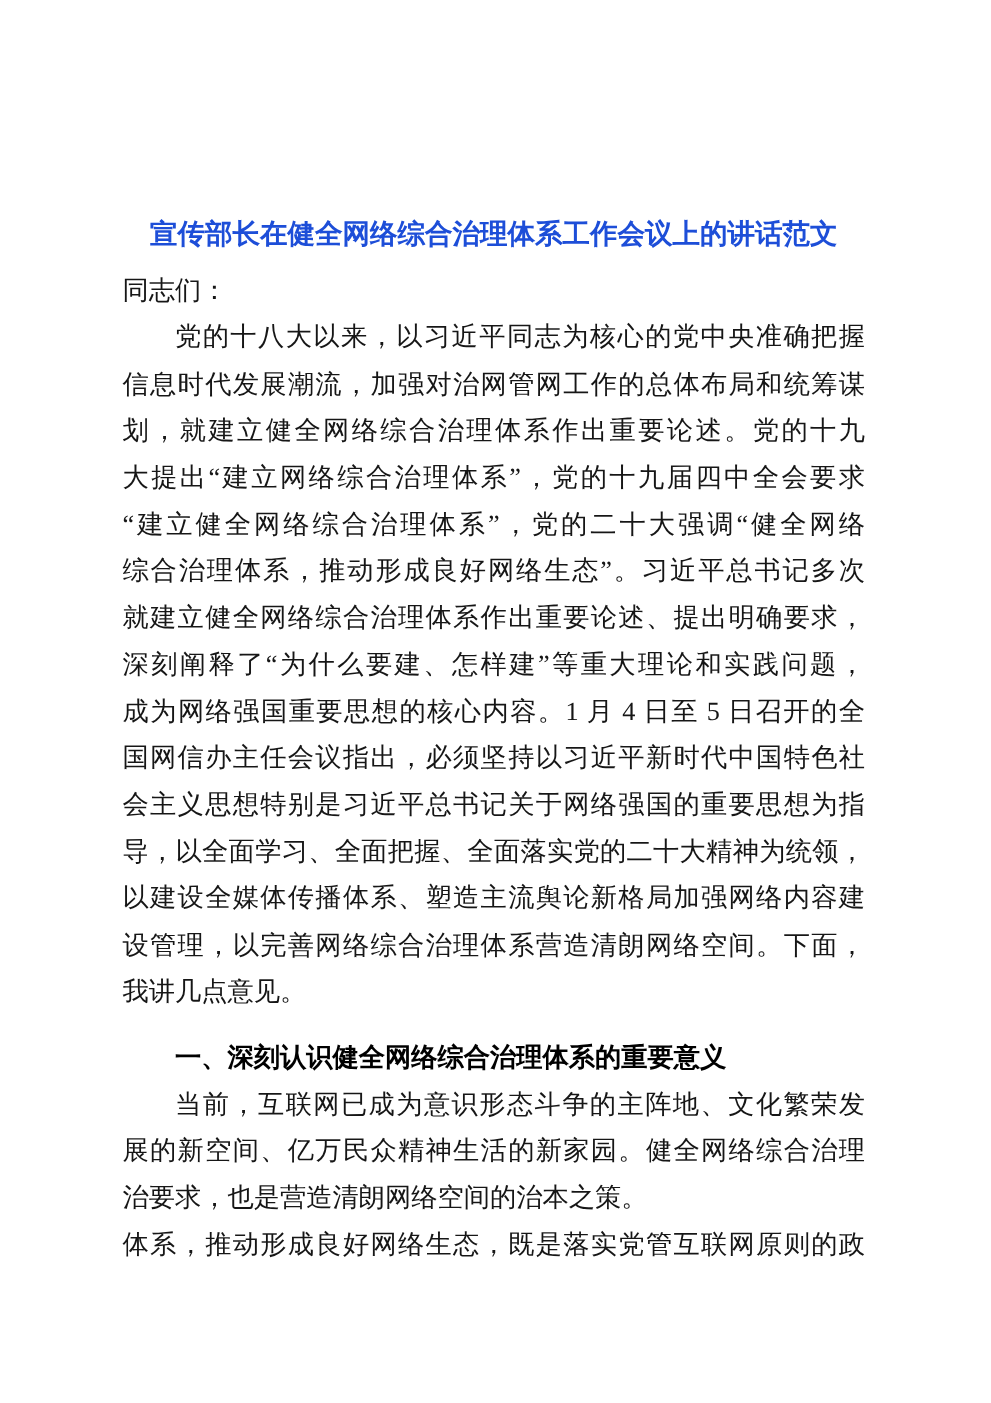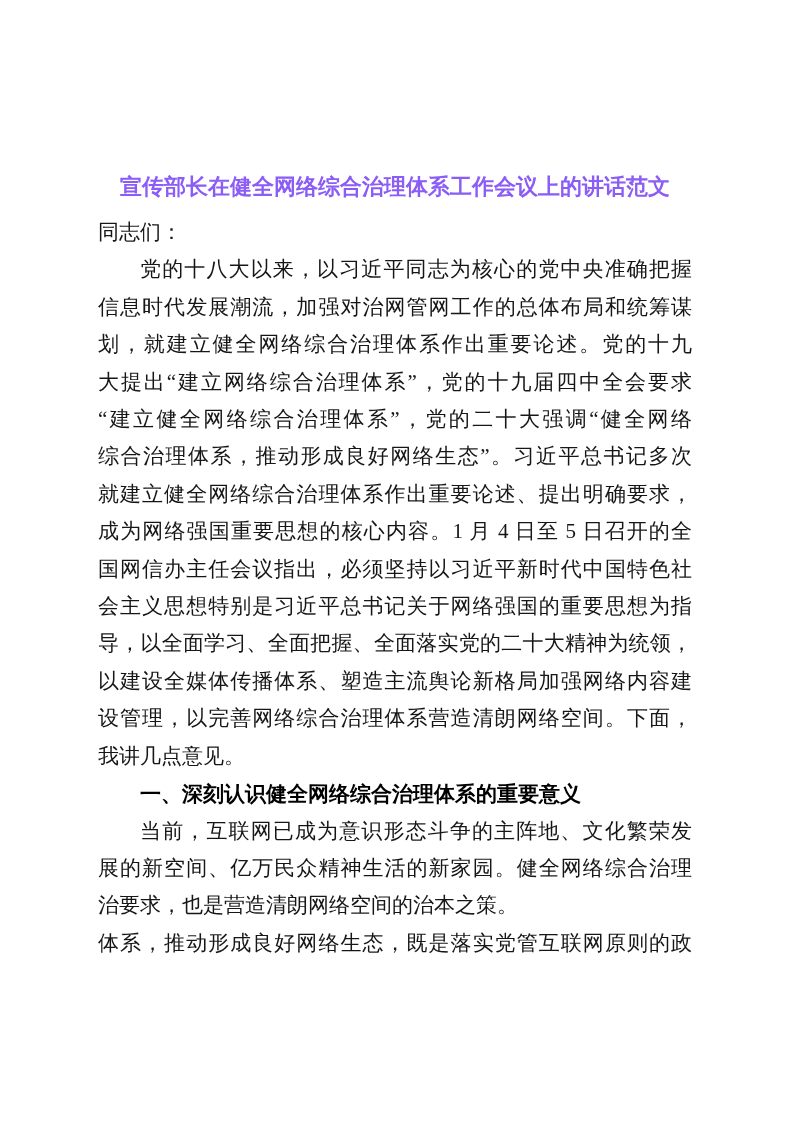--- a/index.html
+++ b/index.html
@@ -20,21 +20,21 @@
     top: 171px;
     width: 594px;
     color: #161616;
   }
   .title {
     font-family: Liberation Serif, serif;
     font-weight: 700;
     font-size: 22px;
     line-height: 32px;
     text-align: center;
-    color: #8b5cf6;
+    color: #1d4ed8;
     margin-bottom: 11px;
   }
   .line {
     font-size: 21px;
     line-height: 37.4px;
     text-align: justify;
     text-align-last: justify;
     text-justify: inter-character;
     white-space: normal;
   }
@@ -51,37 +51,39 @@
     text-align-last: left;
   }
   .heading {
     font-family: "Liberation Sans", sans-serif;
     font-weight: 700;
     font-size: 21px;
     line-height: 37.4px;
     text-indent: 2em;
     color: #000000;
     text-align: left;
+    margin-top: 15px;
   }
 </style>
 </head>
 <body>
 
 <div class="doc">
   <div class="title">宣传部长在健全网络综合治理体系工作会议上的讲话范文</div>
 
   <div class="salute">同志们：</div>
 
   <div class="line first">党的十八大以来，以习近平同志为核心的党中央准确把握</div>
   <div class="line">信息时代发展潮流，加强对治网管网工作的总体布局和统筹谋</div>
   <div class="line">划，就建立健全网络综合治理体系作出重要论述。党的十九</div>
   <div class="line">大提出“建立网络综合治理体系”，党的十九届四中全会要求</div>
   <div class="line">“建立健全网络综合治理体系”，党的二十大强调“健全网络</div>
   <div class="line">综合治理体系，推动形成良好网络生态”。习近平总书记多次</div>
   <div class="line">就建立健全网络综合治理体系作出重要论述、提出明确要求，</div>
+  <div class="line">深刻阐释了“为什么要建、怎样建”等重大理论和实践问题，</div>
   <div class="line">成为网络强国重要思想的核心内容。1 月 4 日至 5 日召开的全</div>
   <div class="line">国网信办主任会议指出，必须坚持以习近平新时代中国特色社</div>
   <div class="line">会主义思想特别是习近平总书记关于网络强国的重要思想为指</div>
   <div class="line">导，以全面学习、全面把握、全面落实党的二十大精神为统领，</div>
   <div class="line">以建设全媒体传播体系、塑造主流舆论新格局加强网络内容建</div>
   <div class="line">设管理，以完善网络综合治理体系营造清朗网络空间。下面，</div>
   <div class="line last">我讲几点意见。</div>
 
   <div class="heading">一、深刻认识健全网络综合治理体系的重要意义</div>
 

